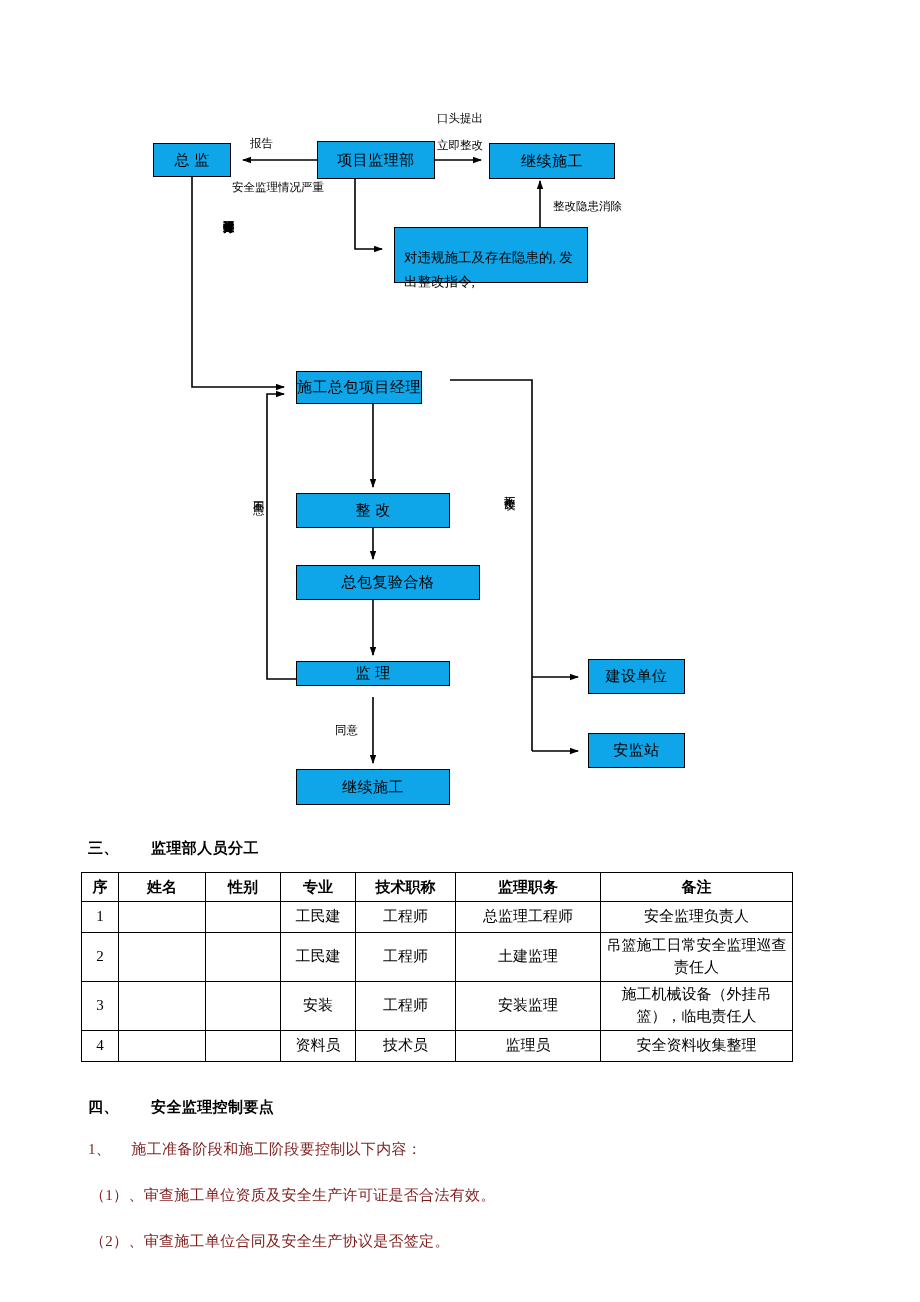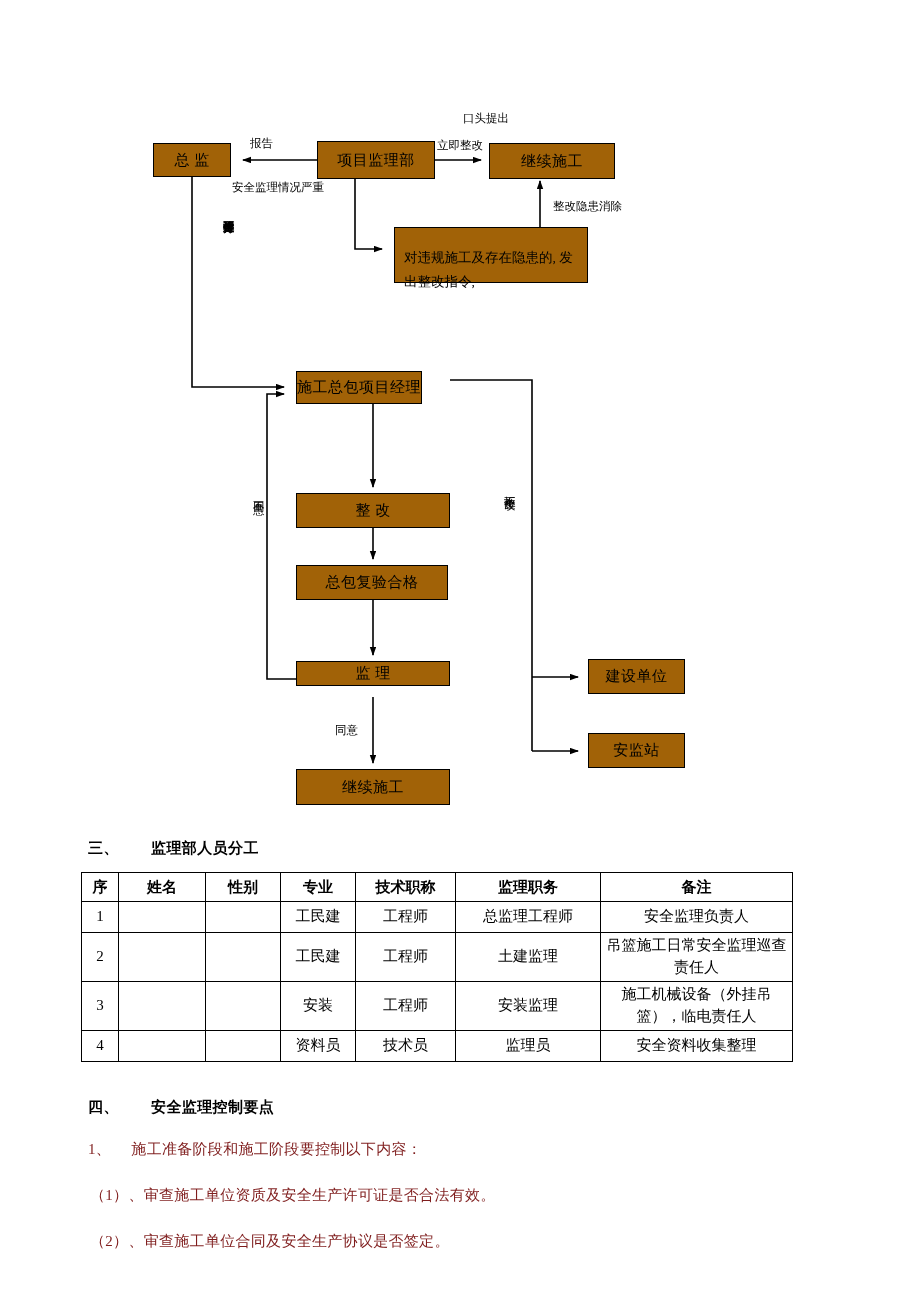--- a/index.html
+++ b/index.html
@@ -20,21 +20,21 @@
   #flowchart {
     position: absolute;
     left: 0;
     top: 0;
     width: 920px;
     height: 830px;
   }
   .fc-box {
     position: absolute;
     border: 1.3px solid #000;
-    background: #a16207;
+    background: #0ea5e9;
     display: flex;
     align-items: center;
     justify-content: center;
     box-sizing: border-box;
     font-family: "Liberation Serif", "DejaVu Serif", serif;
     font-size: 15px;
     line-height: 1.25;
     color: #000;
     letter-spacing: 0.5px;
   }
@@ -163,35 +163,35 @@
   <div class="fc-box" style="left:317px;top:141px;width:118px;height:38px;">项目监理部</div>
 
   <div class="fc-box" style="left:489px;top:143px;width:126px;height:36px;">继续施工</div>
 
   <div class="fc-box multiline" style="left:394px;top:227px;width:194px;height:56px;">对违规施工及存在隐患的, 发出整改指令,</div>
 
   <div class="fc-box" style="left:296px;top:371px;width:126px;height:33px;">施工总包项目经理</div>
 
   <div class="fc-box" style="left:296px;top:493px;width:154px;height:35px;">整    改</div>
 
-  <div class="fc-box" style="left:296px;top:565px;width:152px;height:35px;">总包复验合格</div>
+  <div class="fc-box" style="left:296px;top:565px;width:184px;height:35px;">总包复验合格</div>
 
   <div class="fc-box" style="left:296px;top:661px;width:154px;height:25px;">监    理</div>
 
   <div class="fc-box" style="left:296px;top:769px;width:154px;height:36px;">继续施工</div>
 
   <div class="fc-box" style="left:588px;top:659px;width:97px;height:35px;">建设单位</div>
 
   <div class="fc-box" style="left:588px;top:733px;width:97px;height:35px;">安监站</div>
 
   <div class="fc-label" style="left:250px;top:138px;">报告</div>
 
   <div class="fc-label" style="left:232px;top:182px;">安全监理情况严重</div>
 
-  <div class="fc-label" style="left:463px;top:113px;">口头提出</div>
+  <div class="fc-label" style="left:437px;top:113px;">口头提出</div>
 
   <div class="fc-label" style="left:437px;top:140px;">立即整改</div>
 
   <div class="fc-label" style="left:553px;top:201px;">整改隐患消除</div>
 
   <div class="fc-vlabel tight" style="left:222px;top:212px;height:150px;">下达工程暂停令并报建设方</div>
 
   <div class="fc-vlabel" style="left:249px;top:492px;height:72px;">不同意</div>
 
   <div class="fc-vlabel" style="left:500px;top:487px;height:100px;">拒不整改</div>

